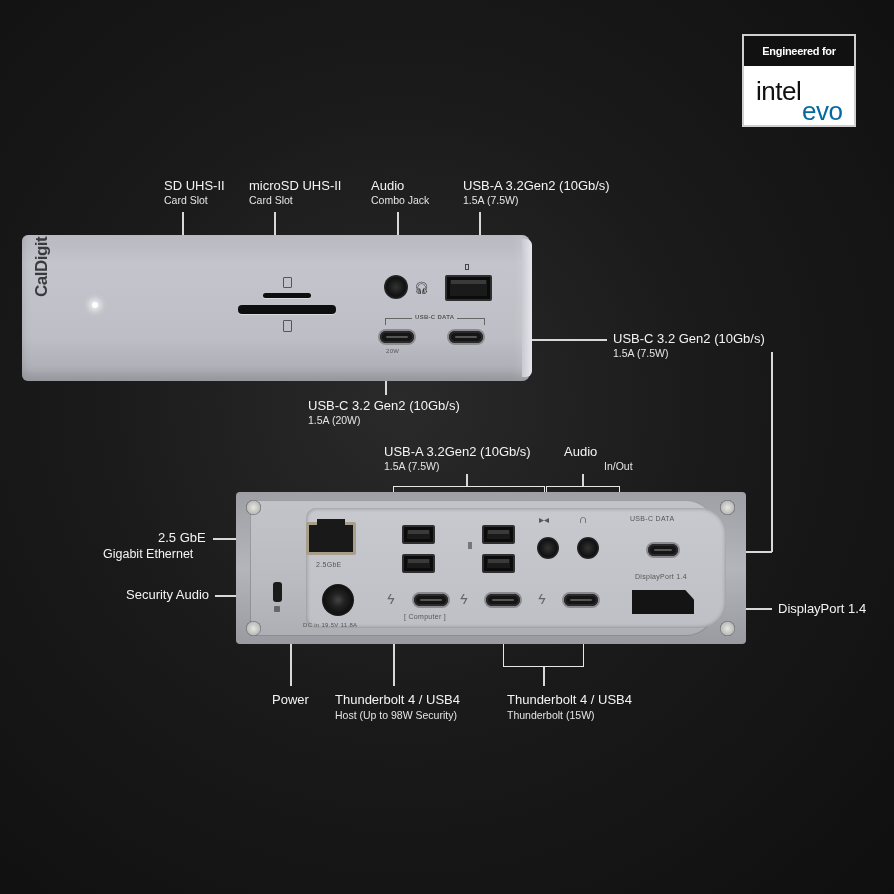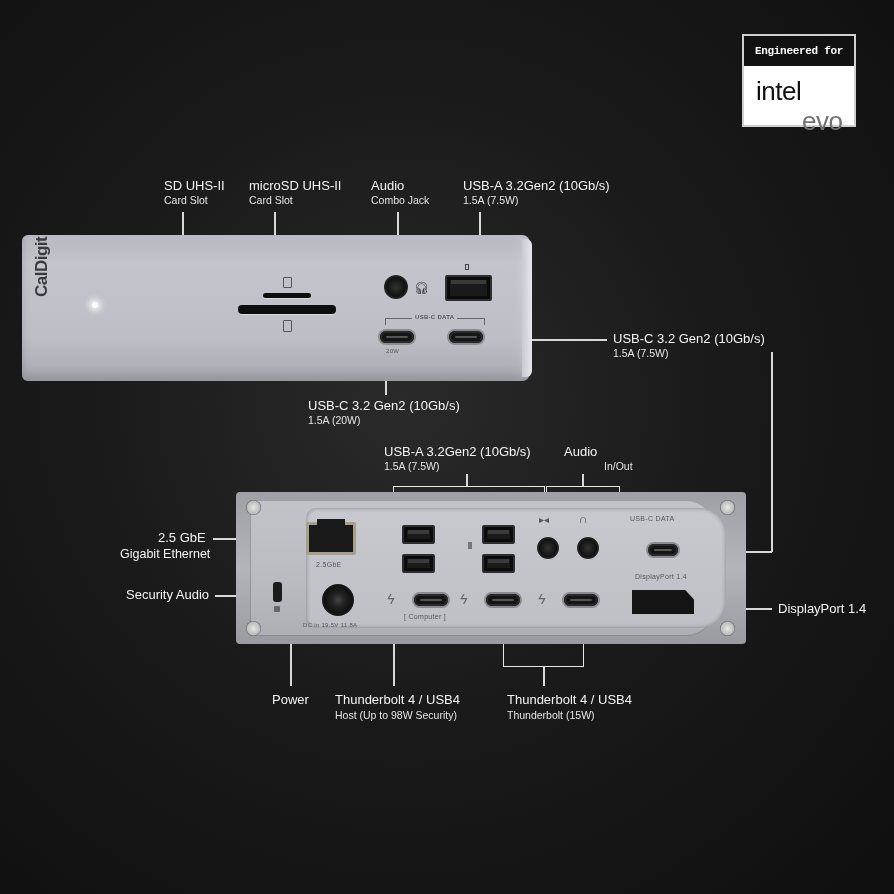--- a/index.html
+++ b/index.html
@@ -10,23 +10,23 @@
     font-family: "Liberation Sans", "DejaVu Sans", sans-serif;
     color: #f2f2f2;
   }
   .abs { position: absolute; }
   .lbl-main { position: absolute; font-size: 13px; color: #f4f4f4; white-space: nowrap; line-height: 15px; }
   .lbl-sub { position: absolute; font-size: 10.5px; color: #e4e4e4; white-space: nowrap; line-height: 12px; }
   .line { position: absolute; background: #d8d8d8; }
 
   
   .badge { position: absolute; left: 742px; top: 34px; width: 114px; height: 93px; background: #fff; border: 2px solid #d0d0d0; }
-  .badge-top { background: #111; color: #fff; font-size: 11px; font-weight: bold; text-align: center; height: 30px; line-height: 30px; letter-spacing: -0.3px; font-family: Liberation Mono, monospace; }
+  .badge-top { background: #111; color: #fff; font-size: 11px; font-weight: bold; text-align: center; height: 30px; line-height: 30px; letter-spacing: -0.3px; }
   .badge-intel { position: absolute; left: 12px; top: 40px; font-size: 26px; color: #111; letter-spacing: -0.5px; }
-  .badge-evo { position: absolute; left: 58px; top: 70px; font-size: 26px; color: #737373; font-weight: 300; letter-spacing: -0.5px; text-align: center; }
+  .badge-evo { position: absolute; left: 58px; top: 60px; font-size: 26px; color: #0369a1; font-weight: 300; letter-spacing: -0.5px; text-align: center; }
 
   
   .front {
     position: absolute; left: 22px; top: 235px; width: 508px; height: 146px;
     border-radius: 6px 8px 8px 6px;
     background: linear-gradient(180deg, #b8b9c0 0%, #c4c5cc 20%, #bebfc6 70%, #a9aab1 100%);
     box-shadow: inset 0 -6px 10px rgba(0,0,0,0.15), inset -10px 0 10px rgba(255,255,255,0.15);
   }
   .front-end { position: absolute; right: -2px; top: 4px; width: 10px; height: 138px; background: linear-gradient(90deg, #c9cad1, #e6e7ec); border-radius: 0 6px 6px 0; }
   .logo { position: absolute; left: 10px; top: 62px; transform: rotate(-90deg); transform-origin: left top; font-size: 17px; font-weight: bold; color: #3a3a3e; letter-spacing: -0.5px; }
@@ -126,21 +126,21 @@
   <div class="usbc" style="left:427px;top:96px;width:34px;height:12px;"></div>
 </div>
 
 <div class="lbl-main" style="left:384px;top:444px;">USB-A 3.2Gen2 (10Gb/s)</div>
 <div class="lbl-sub" style="left:384px;top:460px;">1.5A (7.5W)</div>
 
 <div class="lbl-main" style="left:564px;top:444px;">Audio</div>
 <div class="lbl-sub" style="left:564px;top:460px;margin-left:40px;">In/Out</div>
 
 <div class="lbl-main" style="left:158px;top:530px;">2.5 GbE</div>
-<div class="lbl-main" style="left:120px;top:547px;font-size:12.5px;">Gigabit Ethernet</div>
+<div class="lbl-main" style="left:103px;top:547px;font-size:12.5px;">Gigabit Ethernet</div>
 
 <div class="lbl-main" style="left:126px;top:587px;">Security Audio</div>
 
 <div class="lbl-main" style="left:778px;top:601px;">DisplayPort 1.4</div>
 
 <div class="lbl-main" style="left:272px;top:692px;">Power</div>
 
 <div class="lbl-main" style="left:335px;top:692px;">Thunderbolt 4 / USB4</div>
 <div class="lbl-sub" style="left:335px;top:709px;">Host (Up to 98W Security)</div>
 

